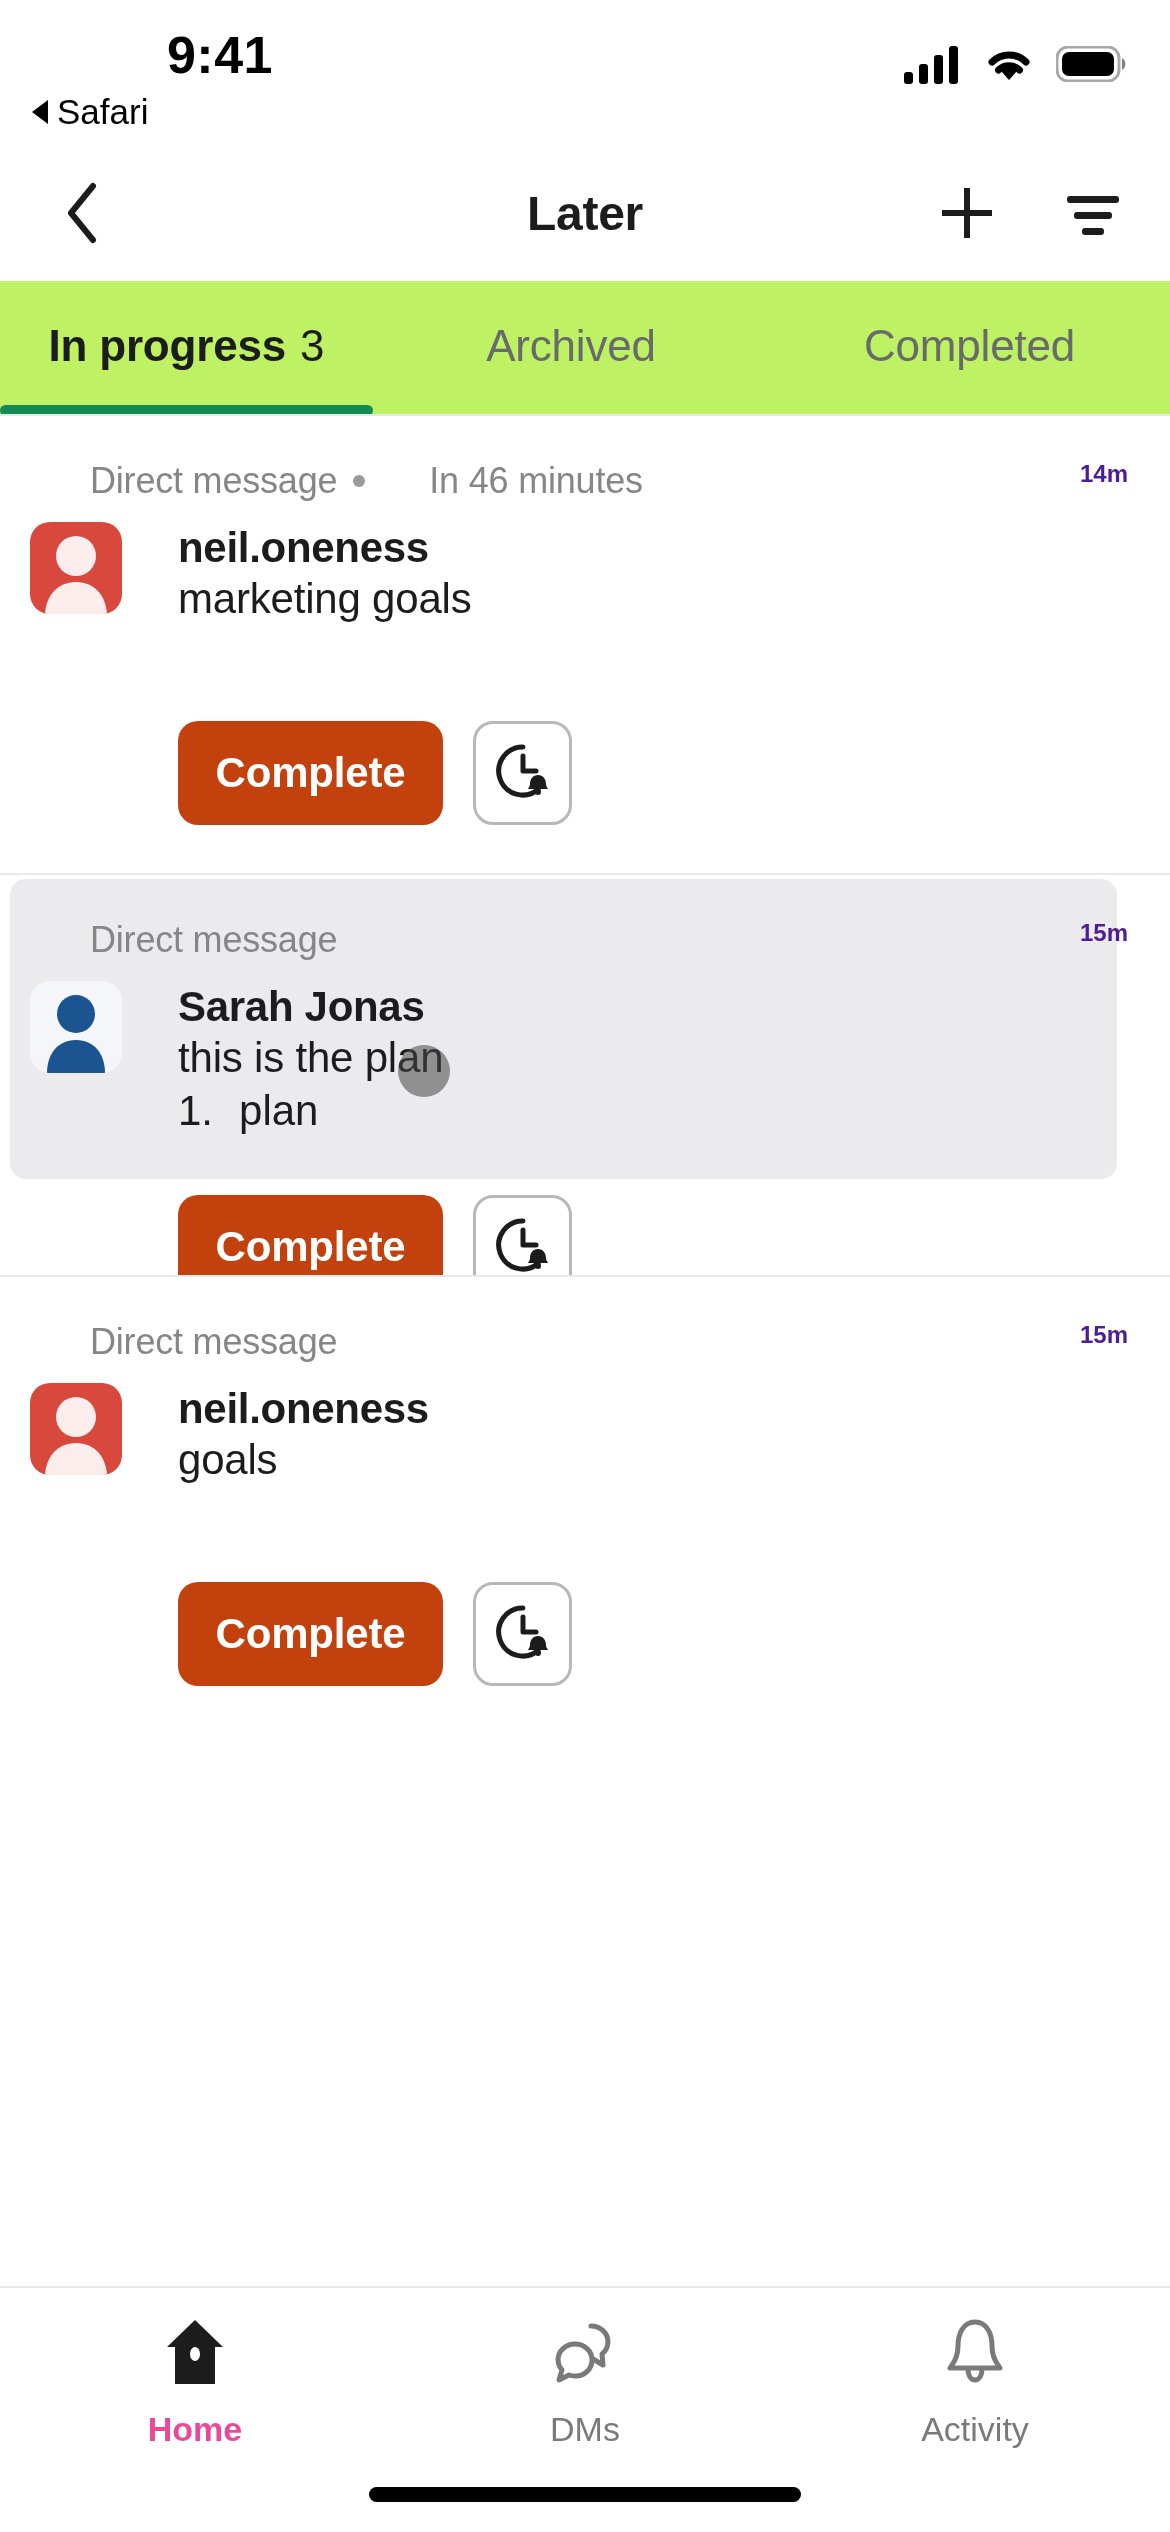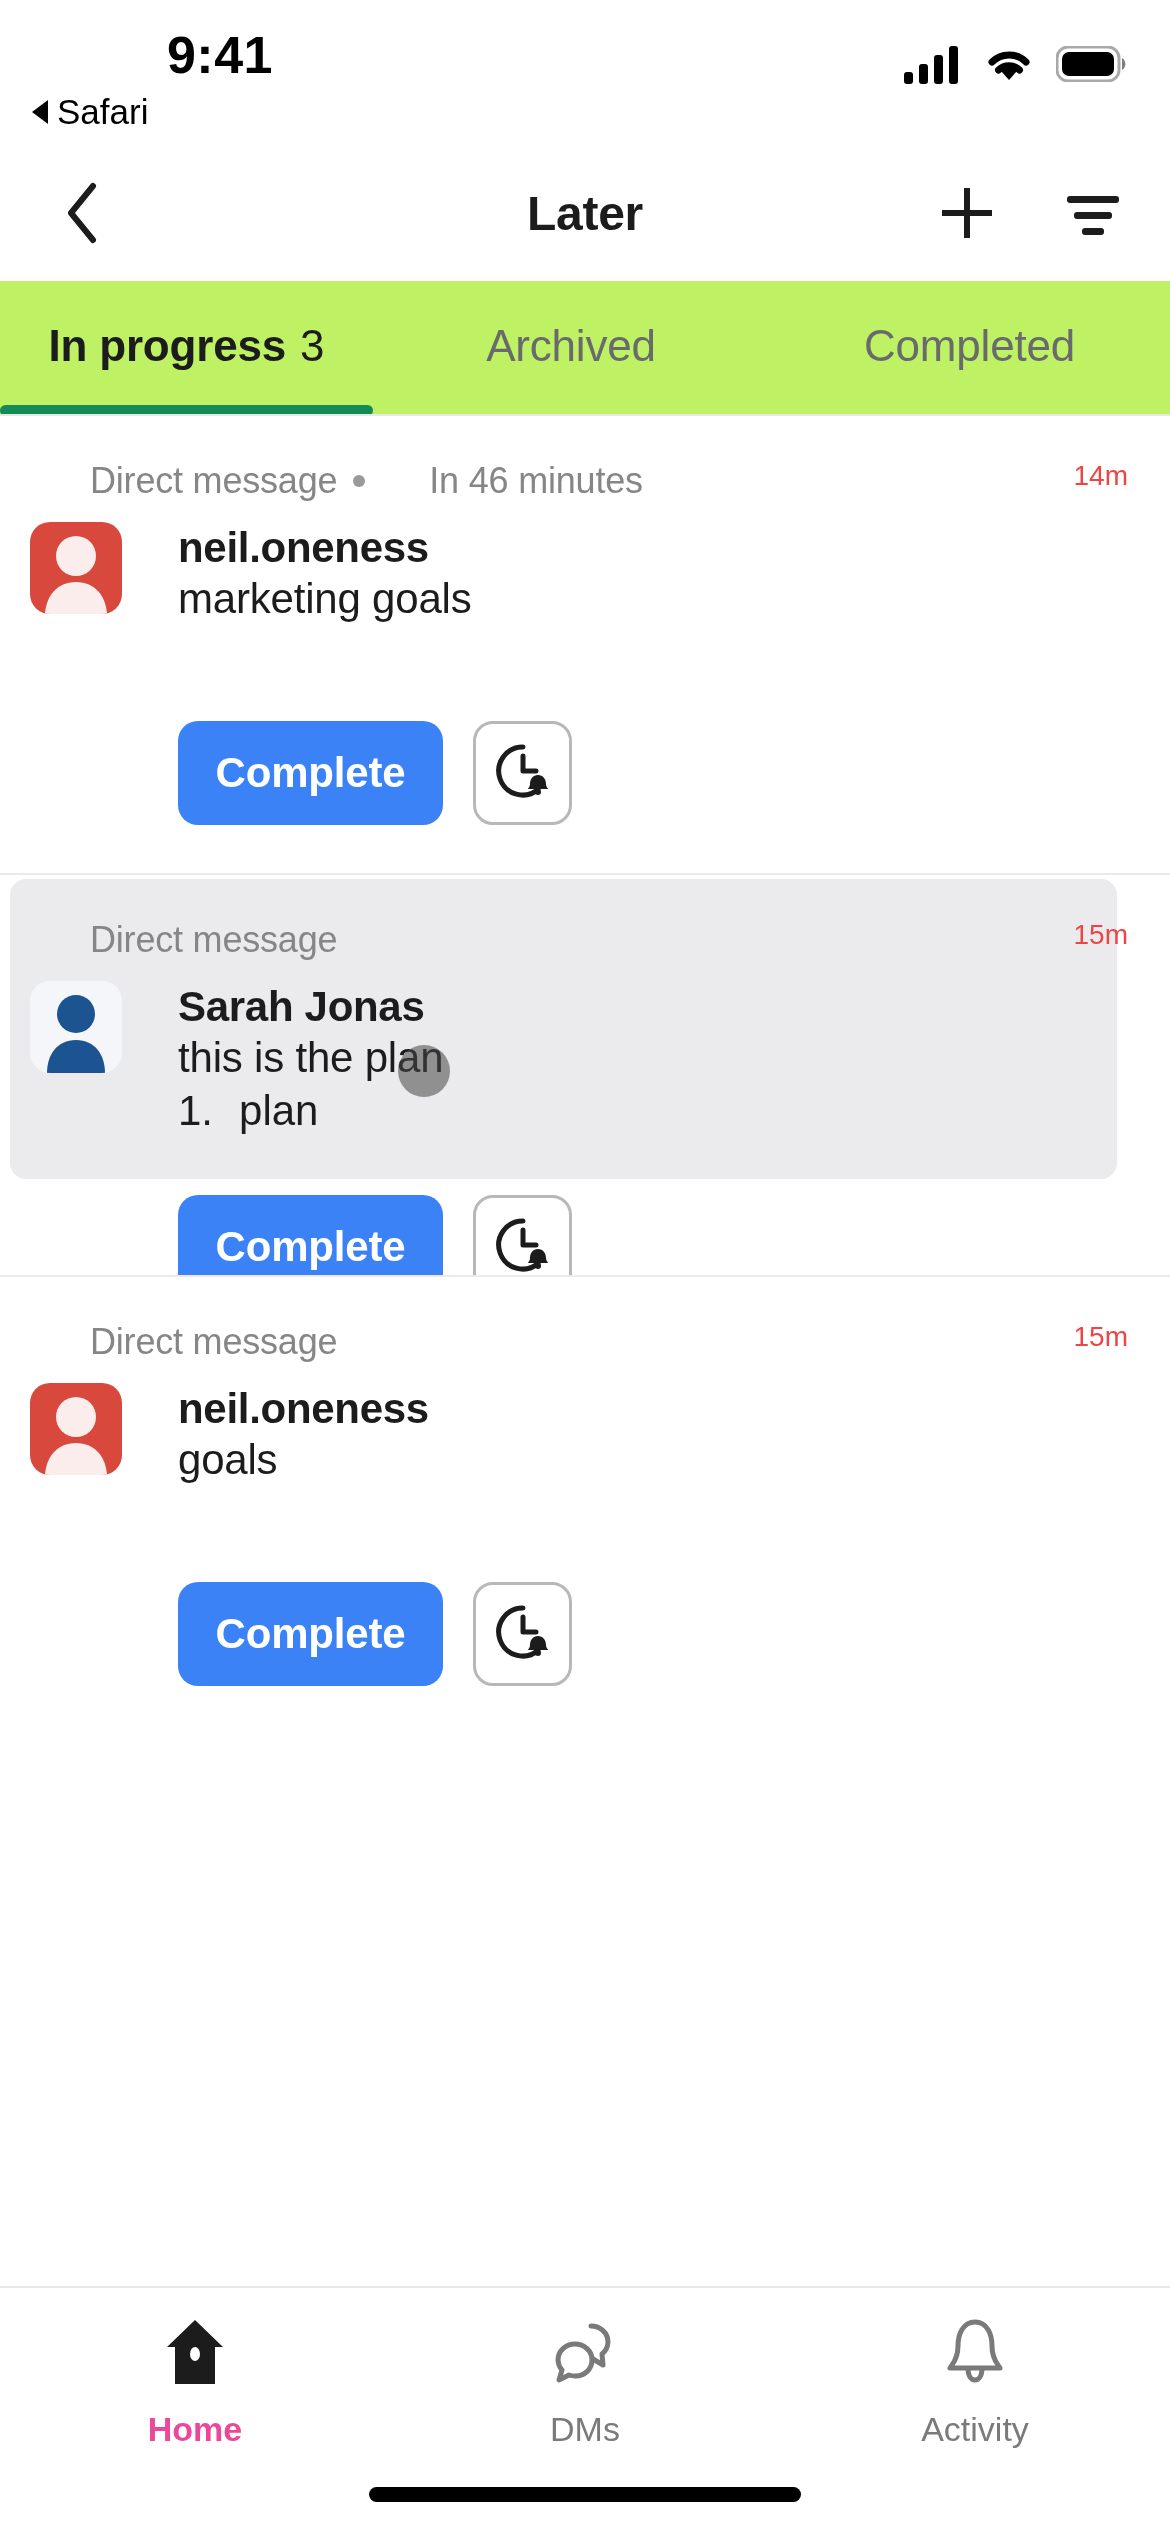--- a/index.html
+++ b/index.html
@@ -55,34 +55,34 @@
   
   .list { position:absolute; top:416px; left:0; width:1170px; }
   .row { position:relative; width:1170px; background:#fff; }
   .row-sep { position:absolute; left:0; width:1170px; height:2px; background:#EAEAEA; }
 
   .card { position:absolute; left:10px; width:1107px; background:#EBEBED; border-radius:16px; }
 
   .meta { position:absolute; display:flex; align-items:center; gap:16px; }
   .meta-text { font-size:36px; color:#868686; font-weight:400; letter-spacing:-0.2px;margin-left:48px; }
   .meta-dot { width:12px; height:12px; border-radius:50%; background:#9A9A9A; display:inline-block; }
-  .meta-time { position:absolute; right:42px; font-size:28px; color:#ef4444; font-weight:400; }
+  .meta-time { position:absolute; right:42px; font-size:24px; color:#4c1d95; font-weight:700; }
 
   .avatar { position:absolute; width:92px; height:92px; border-radius:20px; overflow:hidden; }
   .av-red { background:#D8483C; }
   .av-blue { background:#F4F6F9; }
 
   .body { position:absolute; }
   .sender { font-size:42px; font-weight:700; color:#1D1C1D; line-height:1.22; letter-spacing:-0.3px; }
   .msgline { font-size:42px; font-weight:400; color:#1D1C1D; line-height:1.26; letter-spacing:-0.2px; }
   .olitem { font-size:42px; font-weight:400; color:#1D1C1D; line-height:1.26; display:flex; gap:26px; }
 
   .actions { position:absolute; display:flex; align-items:center; gap:30px; }
   .btn-complete {
-    width:265px; height:104px; background:#3b82f6; border-radius:20px;
+    width:265px; height:104px; background:#c2410c; border-radius:20px;
     display:flex; align-items:center; justify-content:center;
     font-size:42px; font-weight:700; color:#fff; letter-spacing:-0.2px;
   }
   .btn-snooze {
     width:99px; height:104px; background:#fff; border:3px solid #B8B8B8; border-radius:20px;
     display:flex; align-items:center; justify-content:center;
   }
 
   .tap-indicator {
     position:absolute; width:52px; height:52px; border-radius:50%;

